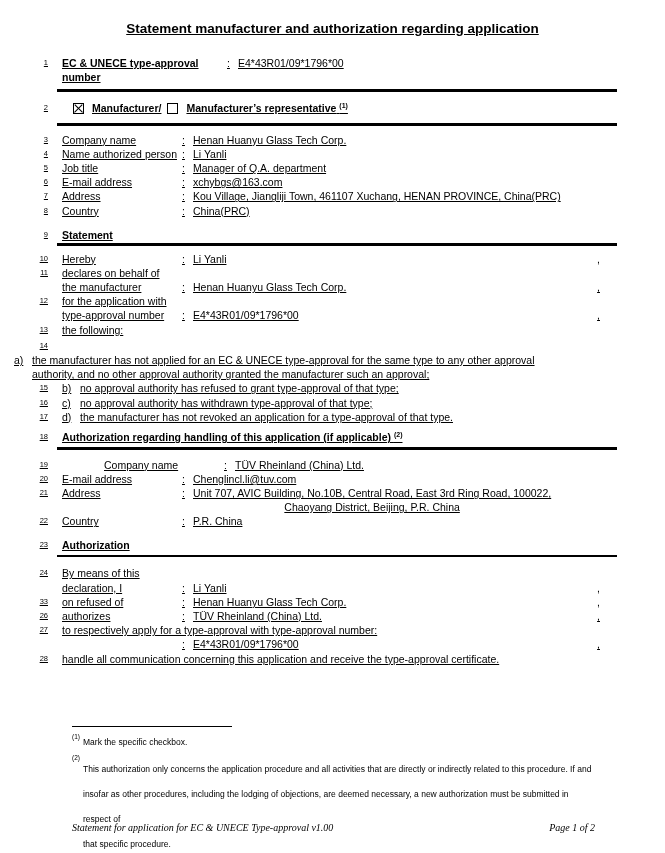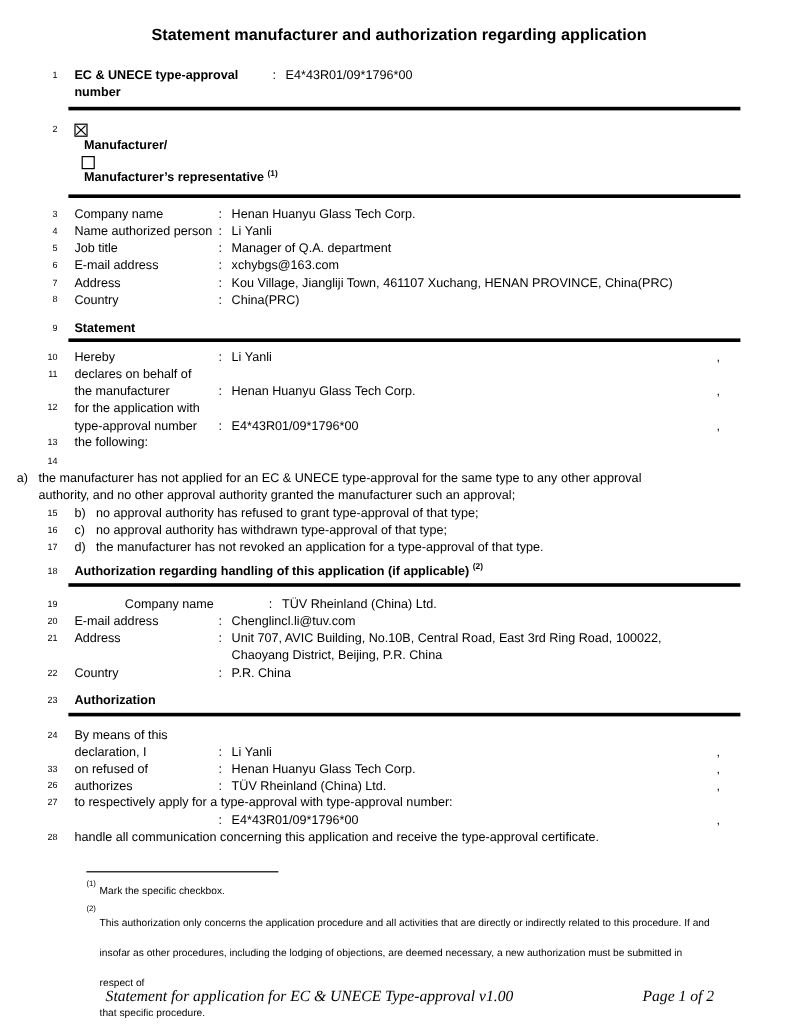--- a/index.html
+++ b/index.html
@@ -1,57 +1,57 @@
 <!DOCTYPE html>
 <html><head>
 <meta charset="utf-8">
 <style>
   html,body{margin:0;padding:0;background:#fff;}
   .page{position:relative;width:665px;height:853px;background:#fff;color:#000;
-        font-family:"Liberation Sans",sans-serif;font-size:10.5px;overflow:hidden;}
+        font-family:"Liberation Sans",sans-serif;font-size:10.5px;overflow:hidden;text-decoration:underline;}
   .title{padding-top:21px;text-align:center;font-weight:bold;font-size:13.5px;line-height:16px;}
   .line{display:flex;align-items:flex-start;line-height:14.2px;padding-right:65px;}
   .num{width:48px;flex:none;text-align:right;font-size:7.5px;line-height:14.2px;}
   .body-plain{margin-left:14px;flex:1;}
   .lv{margin-left:14px;flex:1;display:flex;}
   .lv .label{width:120px;flex:none;}
   .lv.wide .label{width:165px;flex:none;}
   .lv .colon{width:11px;flex:none;}
   .lv .value{white-space:nowrap;}
-  .lv .value2{white-space:nowrap;display:block;}
+  .lv .value2{white-space:nowrap;display:block;text-align:center;}
   .comma{margin-left:auto;padding-left:4px;}
   .heading{margin-left:14px;flex:1;font-weight:bold;}
   .rule{height:2.5px;background:#000;margin-left:57px;width:560px;}
   .b{font-weight:bold;}
   sup.ref{font-size:7px;font-weight:bold;vertical-align:super;line-height:0;}
   .li{margin-left:14px;flex:1;display:flex;}
   .li .marker{width:18px;flex:none;}
   .li .litext{flex:1;}
   .cb{display:inline-block;width:9px;height:9px;border:1.5px solid #000;position:relative;flex:none;margin-top:1.5px;}
   .cb.checked::before,.cb.checked::after{content:"";position:absolute;left:-1px;top:3.6px;width:11px;height:1.4px;background:#000;}
   .cb.checked::before{transform:rotate(45deg);}
   .cb.checked::after{transform:rotate(-45deg);}
-  .applicant{margin-left:14px;display:flex;align-items:flex-start;font-weight:bold;flex-direction:column;}
+  .applicant{margin-left:25px;display:flex;align-items:flex-start;font-weight:bold;}
   .applicant .t1{margin-left:8px;}
   .applicant .cb2{margin-left:6px;}
   .applicant .t2{margin-left:8px;}
   
   .mt-line1{margin-top:19px;} .mt-r1{margin-top:5px;} .mt-line2{margin-top:9.5px;} .mt-r2{margin-top:7.5px;}
   .mt-mfr{margin-top:7px;} .mt-h9{margin-top:10px;} .mt-r3{margin-top:1px;} .mt-st{margin-top:6px;align-items:center;}
   .mt-items{margin-top:2px;flex-direction:column;} .mt-h18{margin-top:6px;} .mt-r4{margin-top:3px;} .mt-auth{margin-top:8px;gap:42px;}
   .mt-h23{margin-top:9px;} .mt-r5{margin-top:3px;} .mt-24{margin-top:9px;}
   
   .footnotes{position:absolute;left:72px;top:726px;width:520px;font-size:8.5px;}
   .fn-sep{width:160px;height:1px;background:#000;}
   .fn{padding-left:11px;position:relative;}
   .fn .ref{position:absolute;left:0;top:1px;font-weight:normal;font-size:6.5px;}
   .fn1{margin-top:9px;line-height:12px;}
   .fn2{margin-top:9px;line-height:25px;}
-  .footer{position:absolute;left:88px;right:70px;top:822px;display:flex;justify-content:space-between;
-          font-family:"Liberation Serif",serif;font-style:italic;font-size:13px;}
+  .footer{position:absolute;left:72px;right:70px;top:822px;display:flex;justify-content:space-between;
+          font-family:"Liberation Serif",serif;font-style:italic;font-size:10px;}
 </style>
 </head>
 <body>
 
 <div class="page">
 
   <div class="title">Statement manufacturer and authorization regarding application</div>
 
   <div class="line mt-line1">
     <span class="num">1</span>

